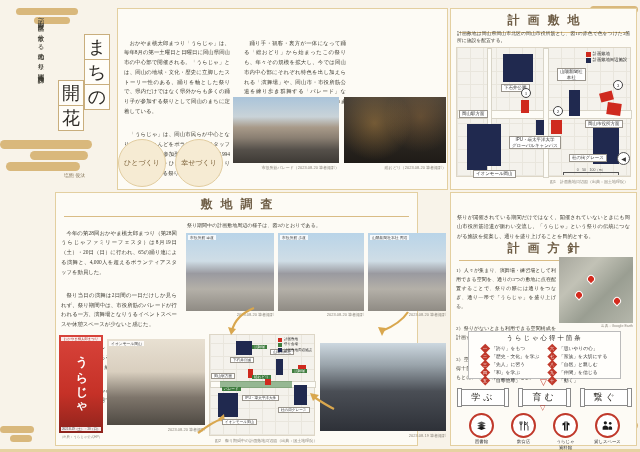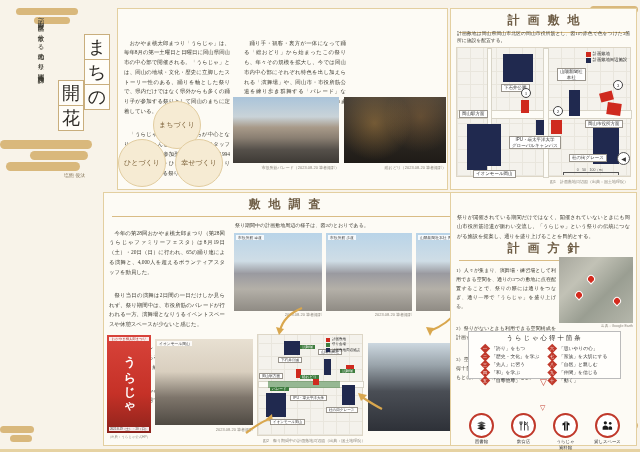--- a/index.html
+++ b/index.html
@@ -116,21 +116,20 @@
   </div>
 
   <section class="panel" style="left:117px;top:8px;width:331px;height:182px;">
     <div class="jtext" style="position:absolute;left:6px;top:20px;width:106px;">
       <p>おかやま桃太郎まつり「うらじゃ」は、毎年8月の第一土曜日と日曜日に岡山県岡山市の中心部で開催される。「うらじゃ」とは、岡山の地域・文化・歴史に立脚したストーリー性のある、踊りを軸とした祭りで、県内だけではなく県外からも多くの踊り子が参加する祭りとして岡山のまちに定着している。</p>
       <p>「うらじゃ」は、岡山市民らが中心となり、そのほとんどをボランティアスタッフが運営する市民参加型の祭りである。1994年にまちづくり・ひとづくり・幸せづくりのきっかけになる祭りとして始まった。</p>
     </div>
     <div class="jtext" style="position:absolute;left:126px;top:20px;width:102px;">
       <p>踊り手・観客・裏方が一体になって踊る「総おどり」から始まったこの祭りも、年々その規模を拡大し、今では岡山市内中心部にそれぞれ特色を出し加えられる「演舞場」や、岡山市・市役所筋公道を練り歩き群舞する「パレード」など、多くのコンテンツを持ち、岡山のまちを祭り一色に染め上げる。</p>
     </div>
-    <div class="bgc" style="left:35px;top:92px;width:46px;height:46px;">まちづくり</div>
     <div class="bgc" style="left:0;top:130px;width:46px;height:46px;">ひとづくり</div>
     <div class="bgc" style="left:57px;top:130px;width:46px;height:46px;">幸せづくり</div>
     <div class="ph ph-parade" style="left:115px;top:88px;width:106px;height:66px;"></div>
     <div class="cap" style="position:absolute;left:115px;top:156px;width:106px;text-align:right;">市役所筋パレード（2023.08.20 筆者撮影）</div>
     <div class="ph ph-night" style="left:226px;top:88px;width:102px;height:66px;"></div>
     <div class="cap" style="position:absolute;left:226px;top:156px;width:102px;text-align:right;">総おどり（2023.08.20 筆者撮影）</div>
   </section>
 
   <section class="panel" style="left:450px;top:8px;width:187px;height:182px;">
     <h2 class="sec">計画敷地</h2>
@@ -173,21 +172,21 @@
       <div class="mlbl" style="left:16px;top:122px;">イオンモール岡山</div>
       <div style="position:absolute;left:160px;top:104px;width:11px;height:11px;border:1px solid #555;border-radius:50%;background:#fff;display:flex;align-items:center;justify-content:center;font-size:6px;color:#333;">◀</div>
       <div style="position:absolute;left:106px;top:120px;width:56px;">
         <div class="cap" style="font-size:3.5px;text-align:center;color:#555;">0　50　100（m）</div>
         <div style="border-top:1px solid #555;border-left:1px solid #555;border-right:1px solid #555;height:2px;"></div>
       </div>
     </div>
     <div class="cap" style="position:absolute;right:8px;top:170px;">図1　計画敷地周辺図（出典：国土地理院）</div>
   </section>
 
-  <section class="panel" style="left:55px;top:192px;width:363px;height:254px;margin-left:48px;">
+  <section class="panel" style="left:55px;top:192px;width:363px;height:254px;">
     <h2 class="sec">敷地調査</h2>
     <div class="jtext" style="position:absolute;left:5px;top:26px;width:116px;">
       <p>今年の第28回おかやま桃太郎まつり（第28回うらじゃファミリーフェスタ）は8月19日（土）・20日（日）に行われ、65の踊り連による演舞と、4,000人を超えるボランティアスタッフを動員した。</p>
       <p>祭り当日の演舞は2日間の一日だけしか見られず、祭り期間中は、市役所筋のパレードが行われる一方、演舞場となりうるイベントスペースや休憩スペースが少ないと感じた。</p>
       <p>また、グラウンドや岡山ドームなど、市内に祭りの練習場があるものの、既設の施設では利用時間が限られ、練習が制限されている。</p>
       <p>これらのことから、人々が集まり、演舞場・練習場として利用できる空間が必要であると考える。</p>
     </div>
     <div class="jtext" style="position:absolute;left:131px;top:28px;width:250px;font-size:5px;">祭り期間中の計画敷地周辺の様子は、図2のとおりである。</div>
     <div class="ph ph-street" style="left:130px;top:40px;width:88px;height:78px;">
       <span class="plabel">市役所筋 車道</span>
@@ -351,20 +350,25 @@
               <span class="rnum">
                 <b>十</b>
               </span>
               <span>「動く」</span>
             </div>
         </div>
       </div>
     </div>
     <div class="tri" style="left:89px;top:185px;">▽</div>
 
+    <div style="position:absolute;left:0;top:196px;width:187px;display:flex;justify-content:center;gap:17px;">
+      <span class="scroll">学ぶ</span>
+      <span class="scroll">育む</span>
+      <span class="scroll">繋ぐ</span>
+    </div>
     <div class="tri" style="left:89px;top:212px;font-size:7px;">▽</div>
 
     <div style="position:absolute;left:0;top:220px;width:187px;display:flex;justify-content:center;gap:8px;">
       <div class="use">
         <span class="ucirc">
           <svg width="13" height="13" viewBox="0 0 24 24">
               <g fill="#1a1a1a">
                 <path d="M4 17l8-3.2 8 3.2-8 3.2z"></path>
                 <path d="M4 12.5l8-3.2 8 3.2-8 3.2z" opacity=".85"></path>
                 <path d="M4 8l8-3.2 8 3.2-8 3.2z" opacity=".7"></path>

